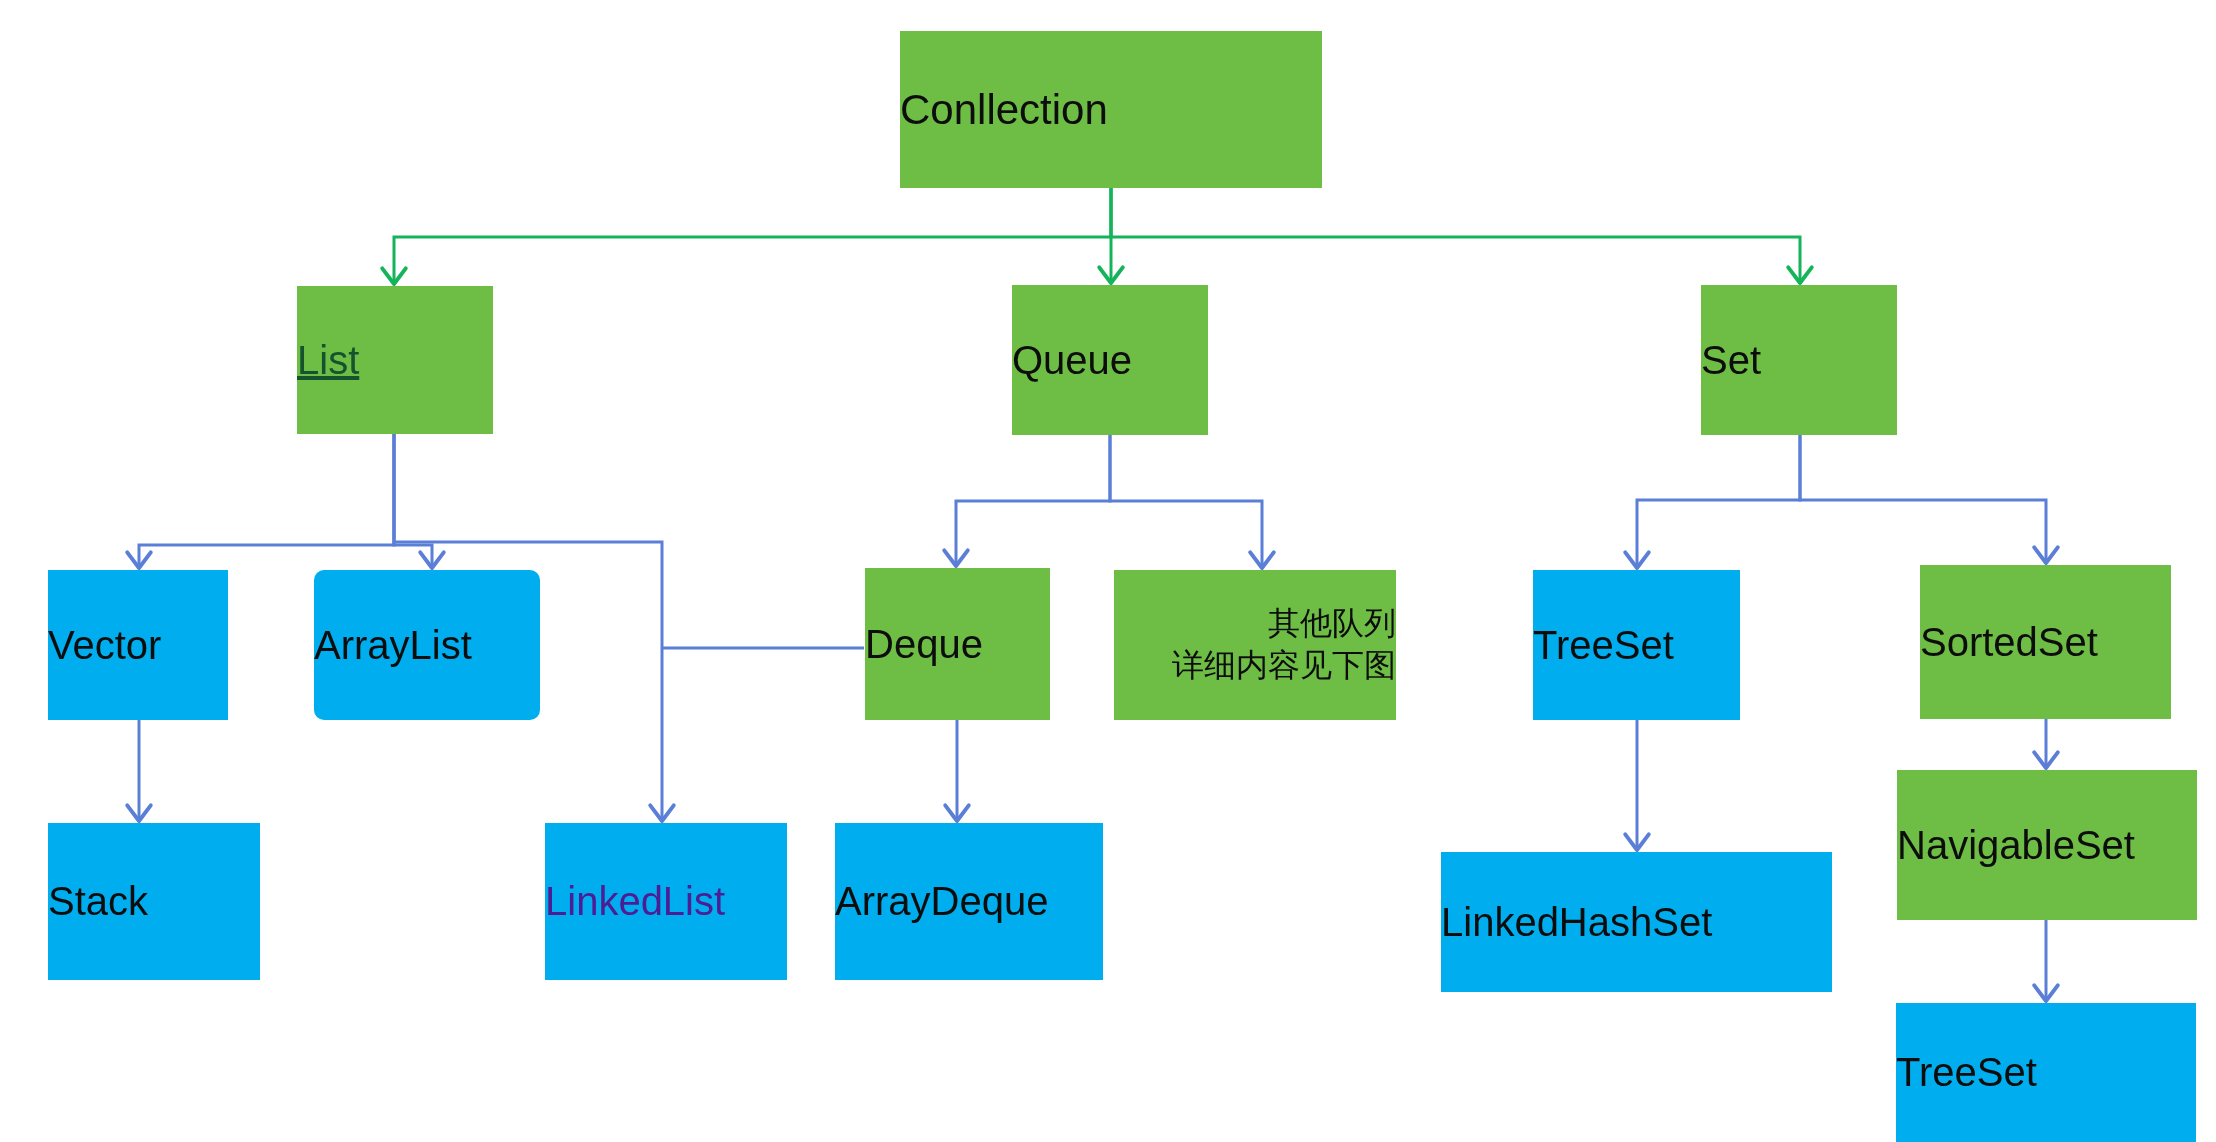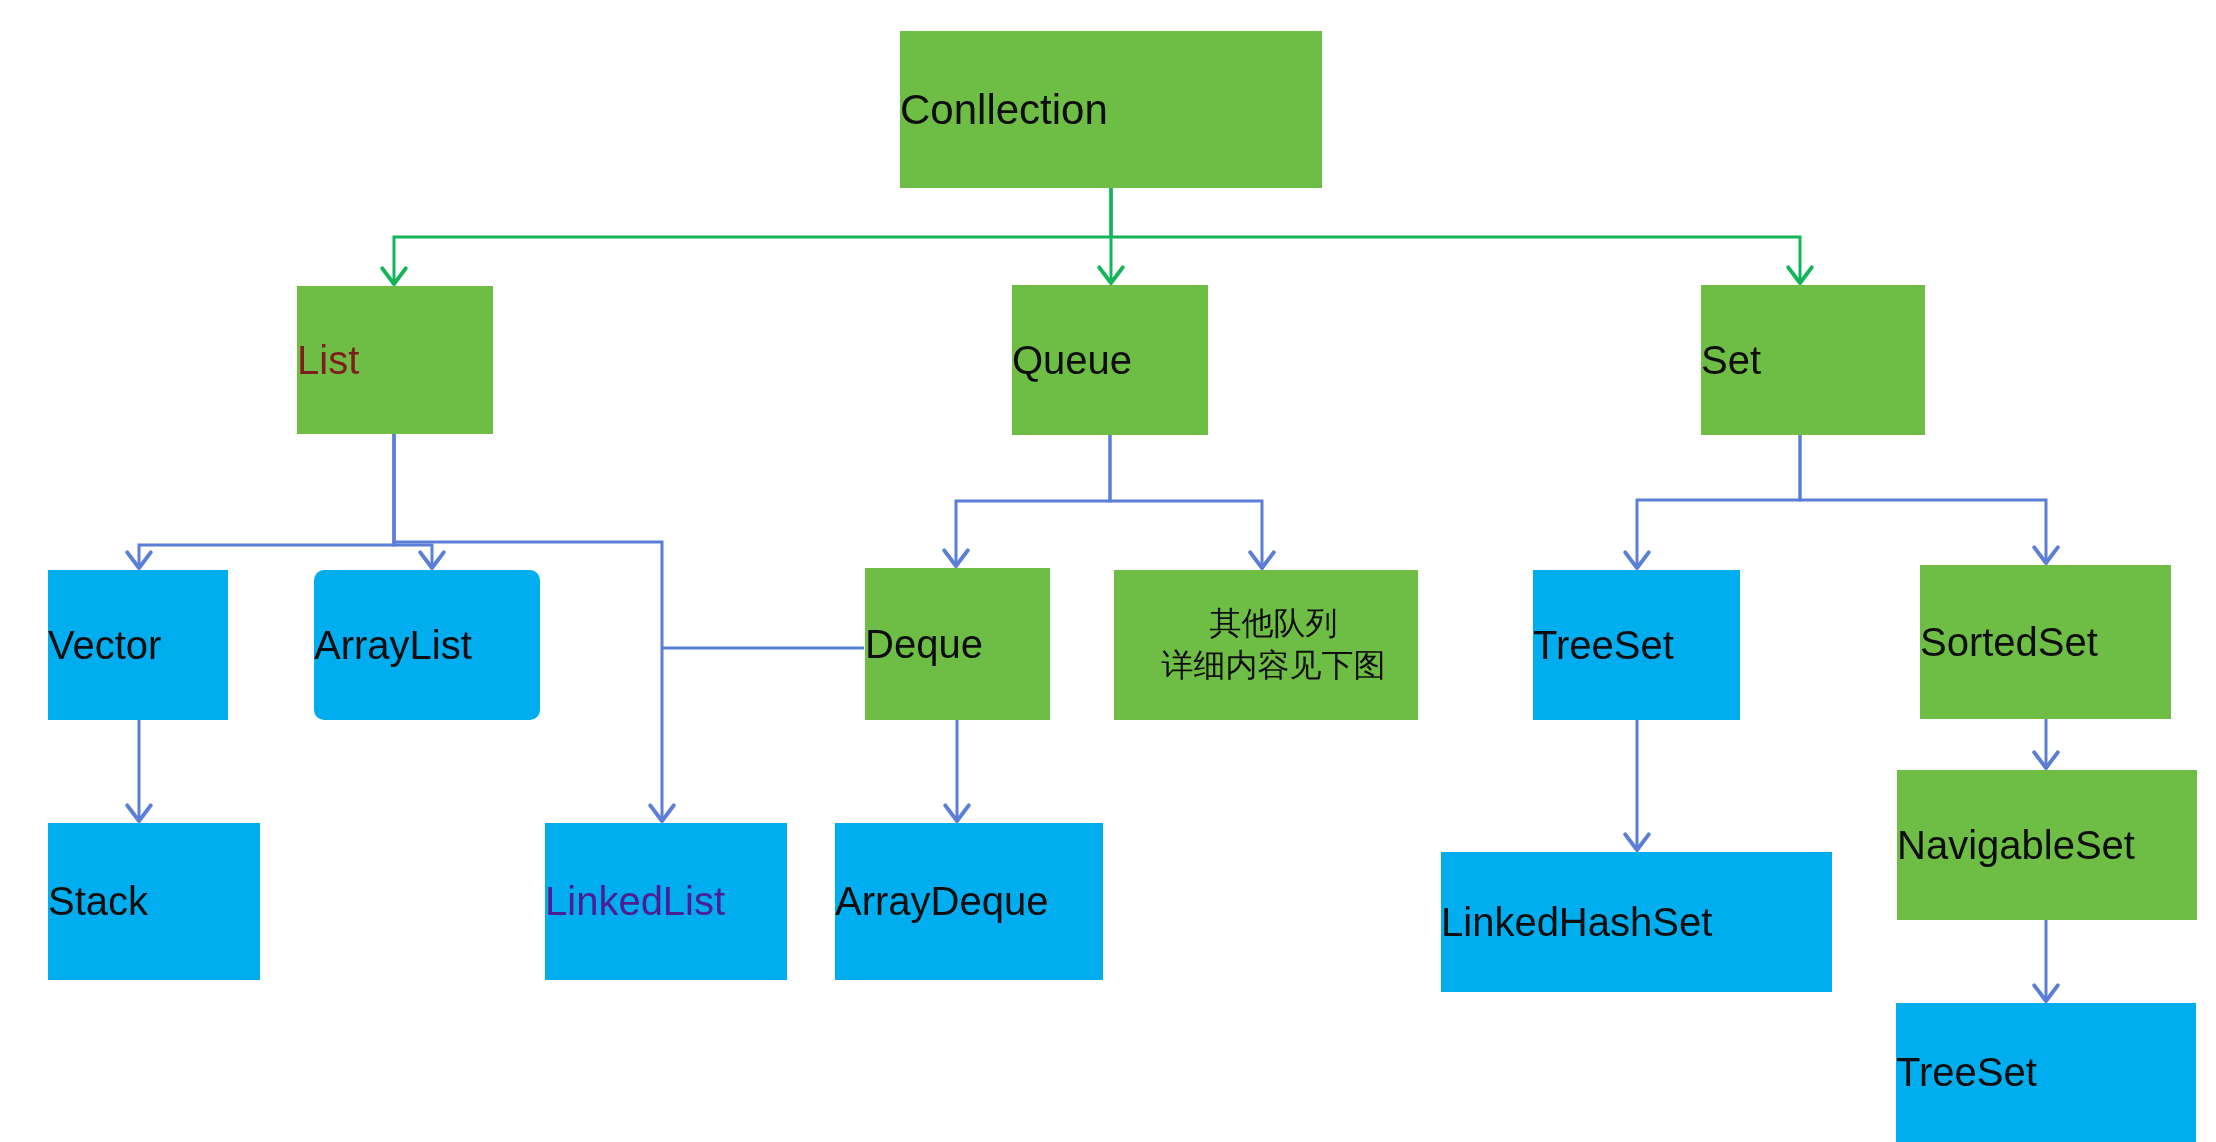--- a/index.html
+++ b/index.html
@@ -6,26 +6,26 @@
   #canvas{position:relative;width:2216px;height:1142px;overflow:hidden;background:#ffffff;
           font-family:"Liberation Sans",sans-serif;}
   #edges{position:absolute;left:0;top:0;width:2216px;height:1142px;}
   .node{position:absolute;display:flex;align-items:center;justify-content:flex-start;
         color:#0d0d0d;font-size:40px;box-sizing:border-box;}
   .node .lbl{white-space:nowrap;}
   
   .n-collection    {left:900px; top:31px;  width:422px;height:157px;font-size:42px;}
   .n-list          {left:297px; top:286px; width:196px;height:148px;}
   .n-queue         {left:1012px;top:285px; width:196px;height:150px;}
-  .n-set           {left:1701px;top:285px; width:224px;height:150px;}
+  .n-set           {left:1701px;top:285px; width:196px;height:150px;}
   .n-vector        {left:48px;  top:570px; width:180px;height:150px;}
   .n-arraylist     {left:314px; top:570px; width:226px;height:150px;}
   .n-deque         {left:865px; top:568px; width:185px;height:152px;}
-  .n-otherqueue    {left:1114px;top:570px; width:304px;height:150px;
-                    flex-direction:column;align-items:center;justify-content:center;
+  .n-otherqueue    {left:1114px;top:570px; width:282px;height:150px;
+                    flex-direction:column;align-items:flex-end;justify-content:center;
                     padding-left:15px;font-size:32px;line-height:1.3;}
   .n-hashset       {left:1533px;top:570px; width:207px;height:150px;}
   .n-sortedset     {left:1920px;top:565px; width:251px;height:154px;}
   .n-stack         {left:48px;  top:823px; width:212px;height:157px;}
   .n-linkedlist    {left:545px; top:823px; width:242px;height:157px;}
   .n-arraydeque    {left:835px; top:823px; width:268px;height:157px;}
   .n-linkedhashset {left:1441px;top:852px; width:391px;height:140px;}
   .n-navigableset  {left:1897px;top:770px; width:300px;height:150px;}
   .n-treeset       {left:1896px;top:1003px;width:300px;height:139px;}
 </style>
@@ -58,21 +58,21 @@
       <polyline points="1800,435 1800,500 2046,500 2046,563" fill="none" stroke="#5b7ed7" stroke-width="3" marker-end="url(#arrow-blue)"></polyline>
       <polyline points="1637,720 1637,850" fill="none" stroke="#5b7ed7" stroke-width="3" marker-end="url(#arrow-blue)"></polyline>
       <polyline points="2046,719 2046,768" fill="none" stroke="#5b7ed7" stroke-width="3" marker-end="url(#arrow-blue)"></polyline>
       <polyline points="2046,920 2046,1001" fill="none" stroke="#5b7ed7" stroke-width="3" marker-end="url(#arrow-blue)"></polyline>
     </svg>
 
   <div class="node n-collection" style="background: rgb(110, 190, 70); color: rgb(13, 13, 13);">
     <span class="lbl">Conllection</span>
   </div>
 
-  <div class="node n-list" style="background: rgb(110, 190, 70); color: #7f1d1d;">
+  <div class="node n-list" style="background: rgb(110, 190, 70); color: #14532d; text-decoration: underline;">
     <span class="lbl">List</span>
   </div>
   <div class="node n-queue" style="background: rgb(110, 190, 70); color: rgb(13, 13, 13);">
     <span class="lbl">Queue</span>
   </div>
   <div class="node n-set" style="background: rgb(110, 190, 70); color: rgb(13, 13, 13);">
     <span class="lbl">Set</span>
   </div>
 
   <div class="node n-vector" style="background: rgb(0, 174, 239); color: rgb(13, 13, 13);">

